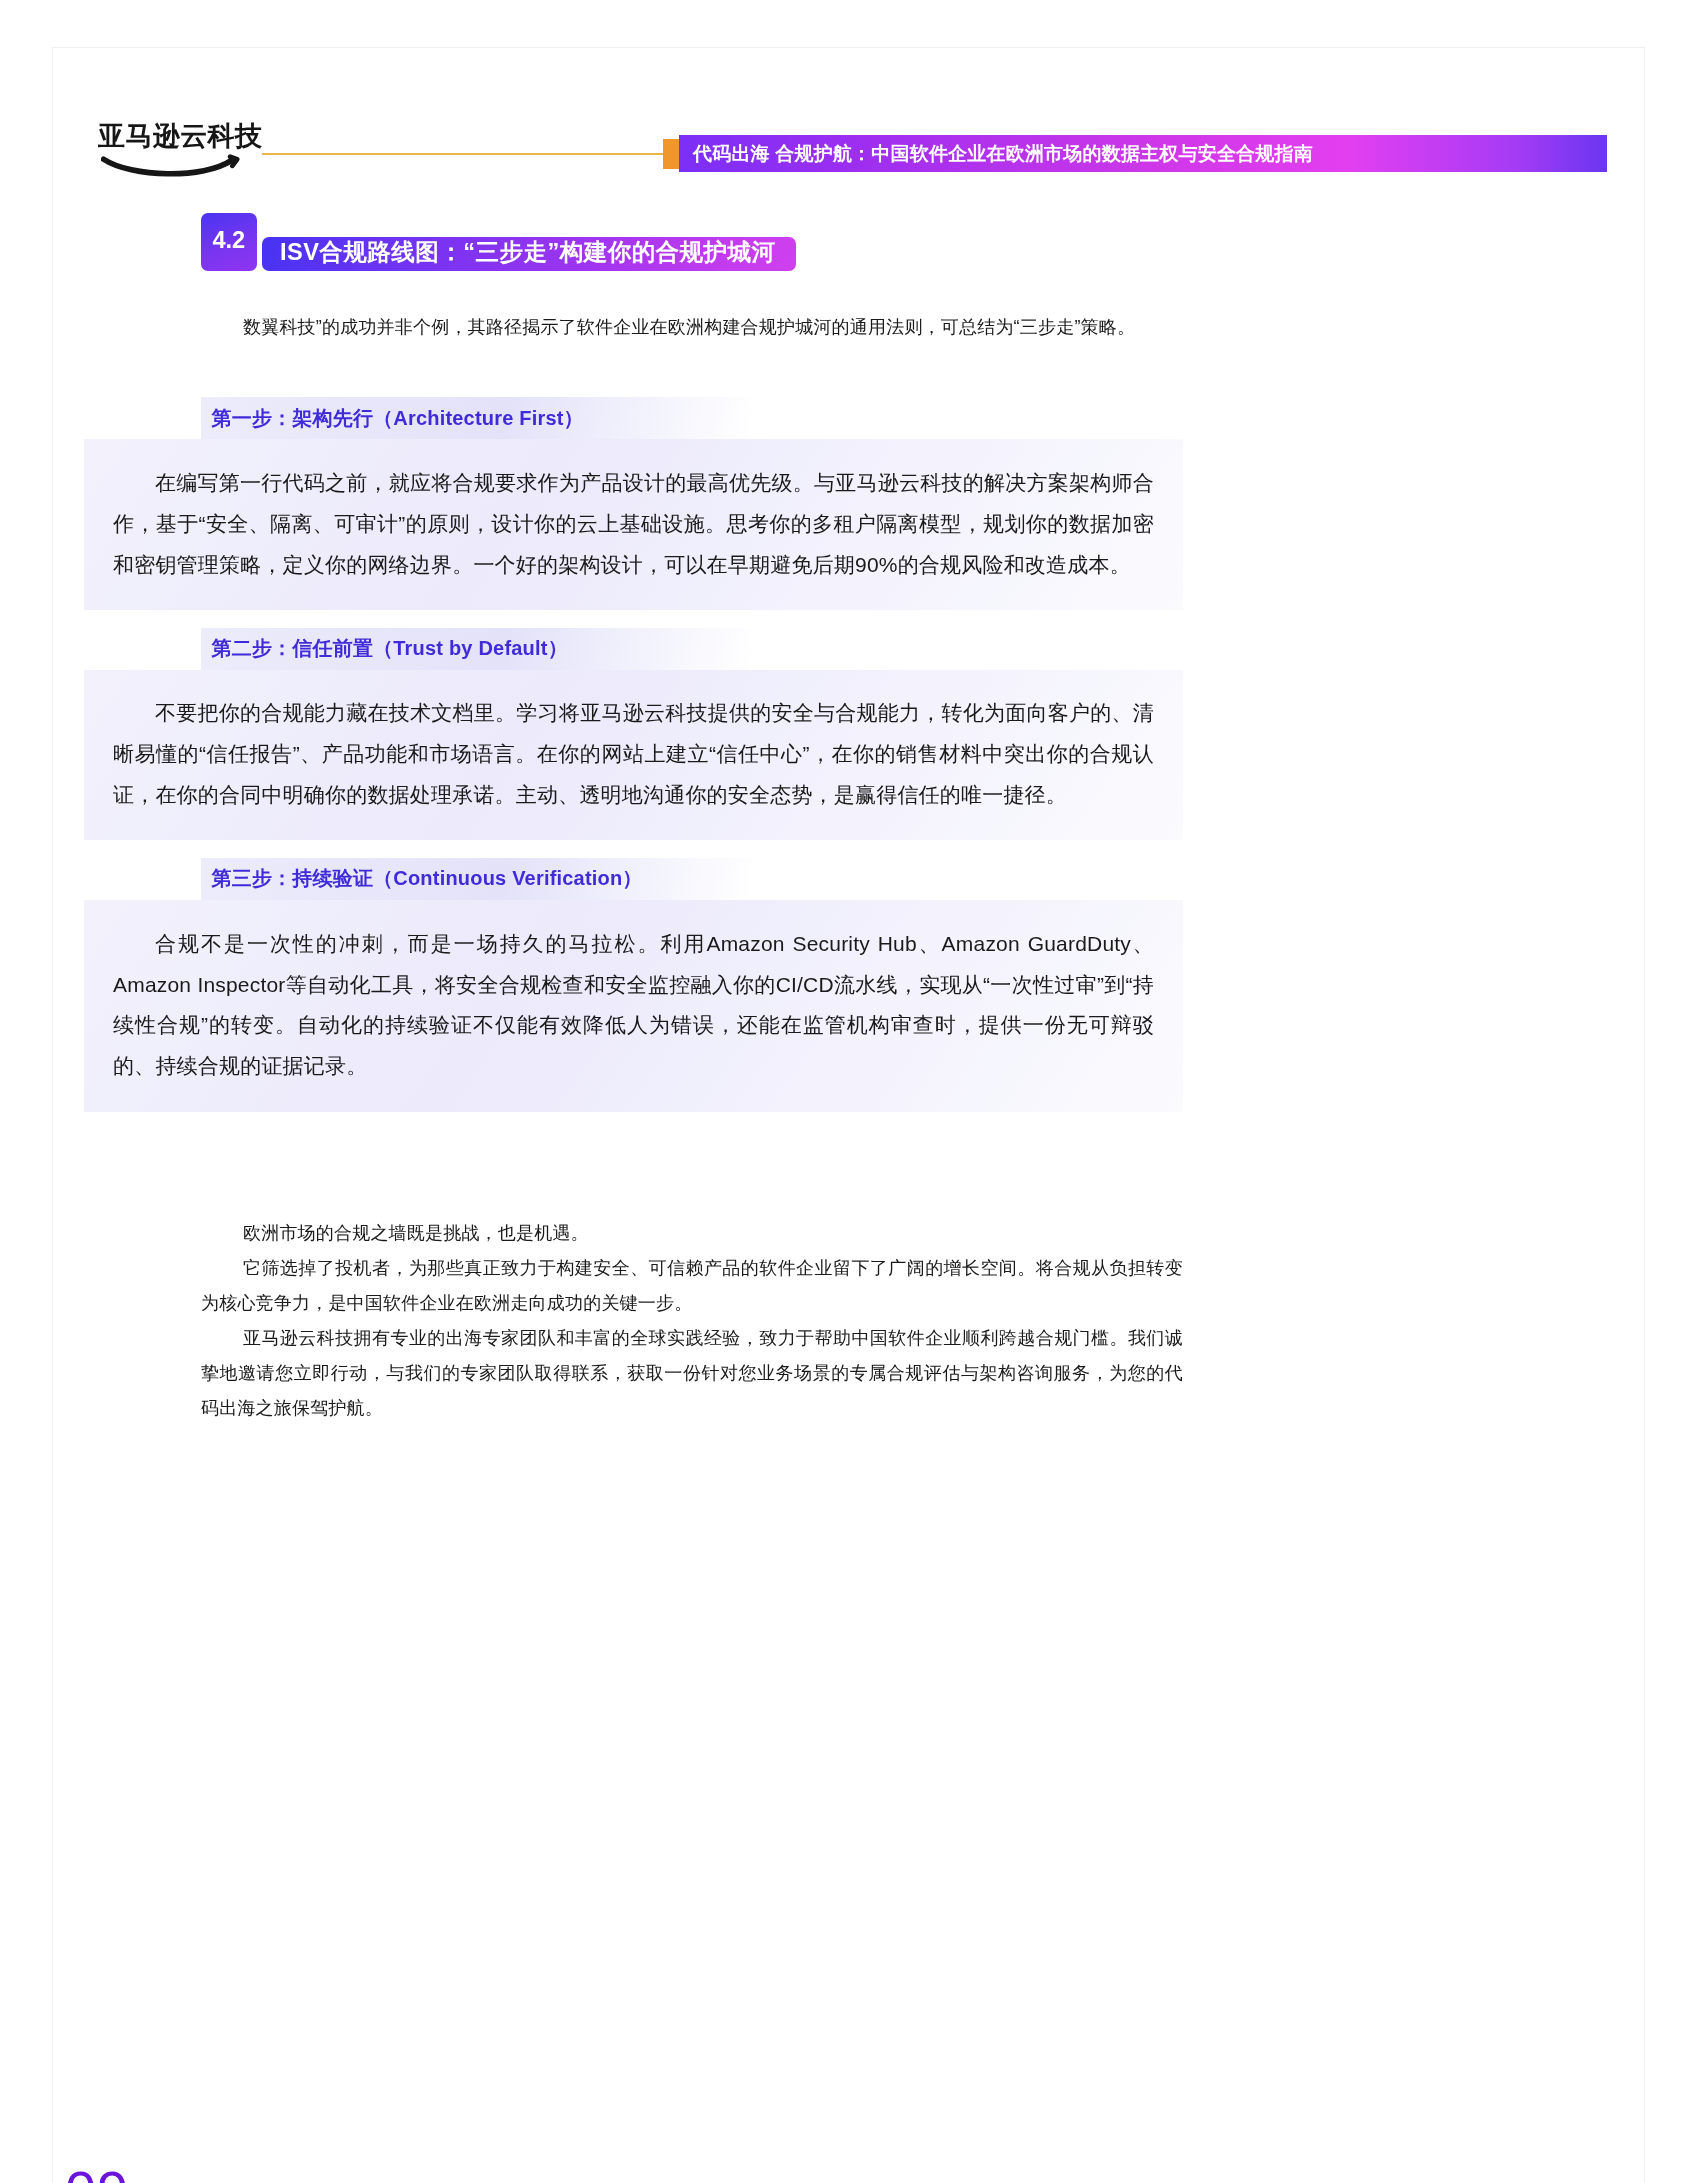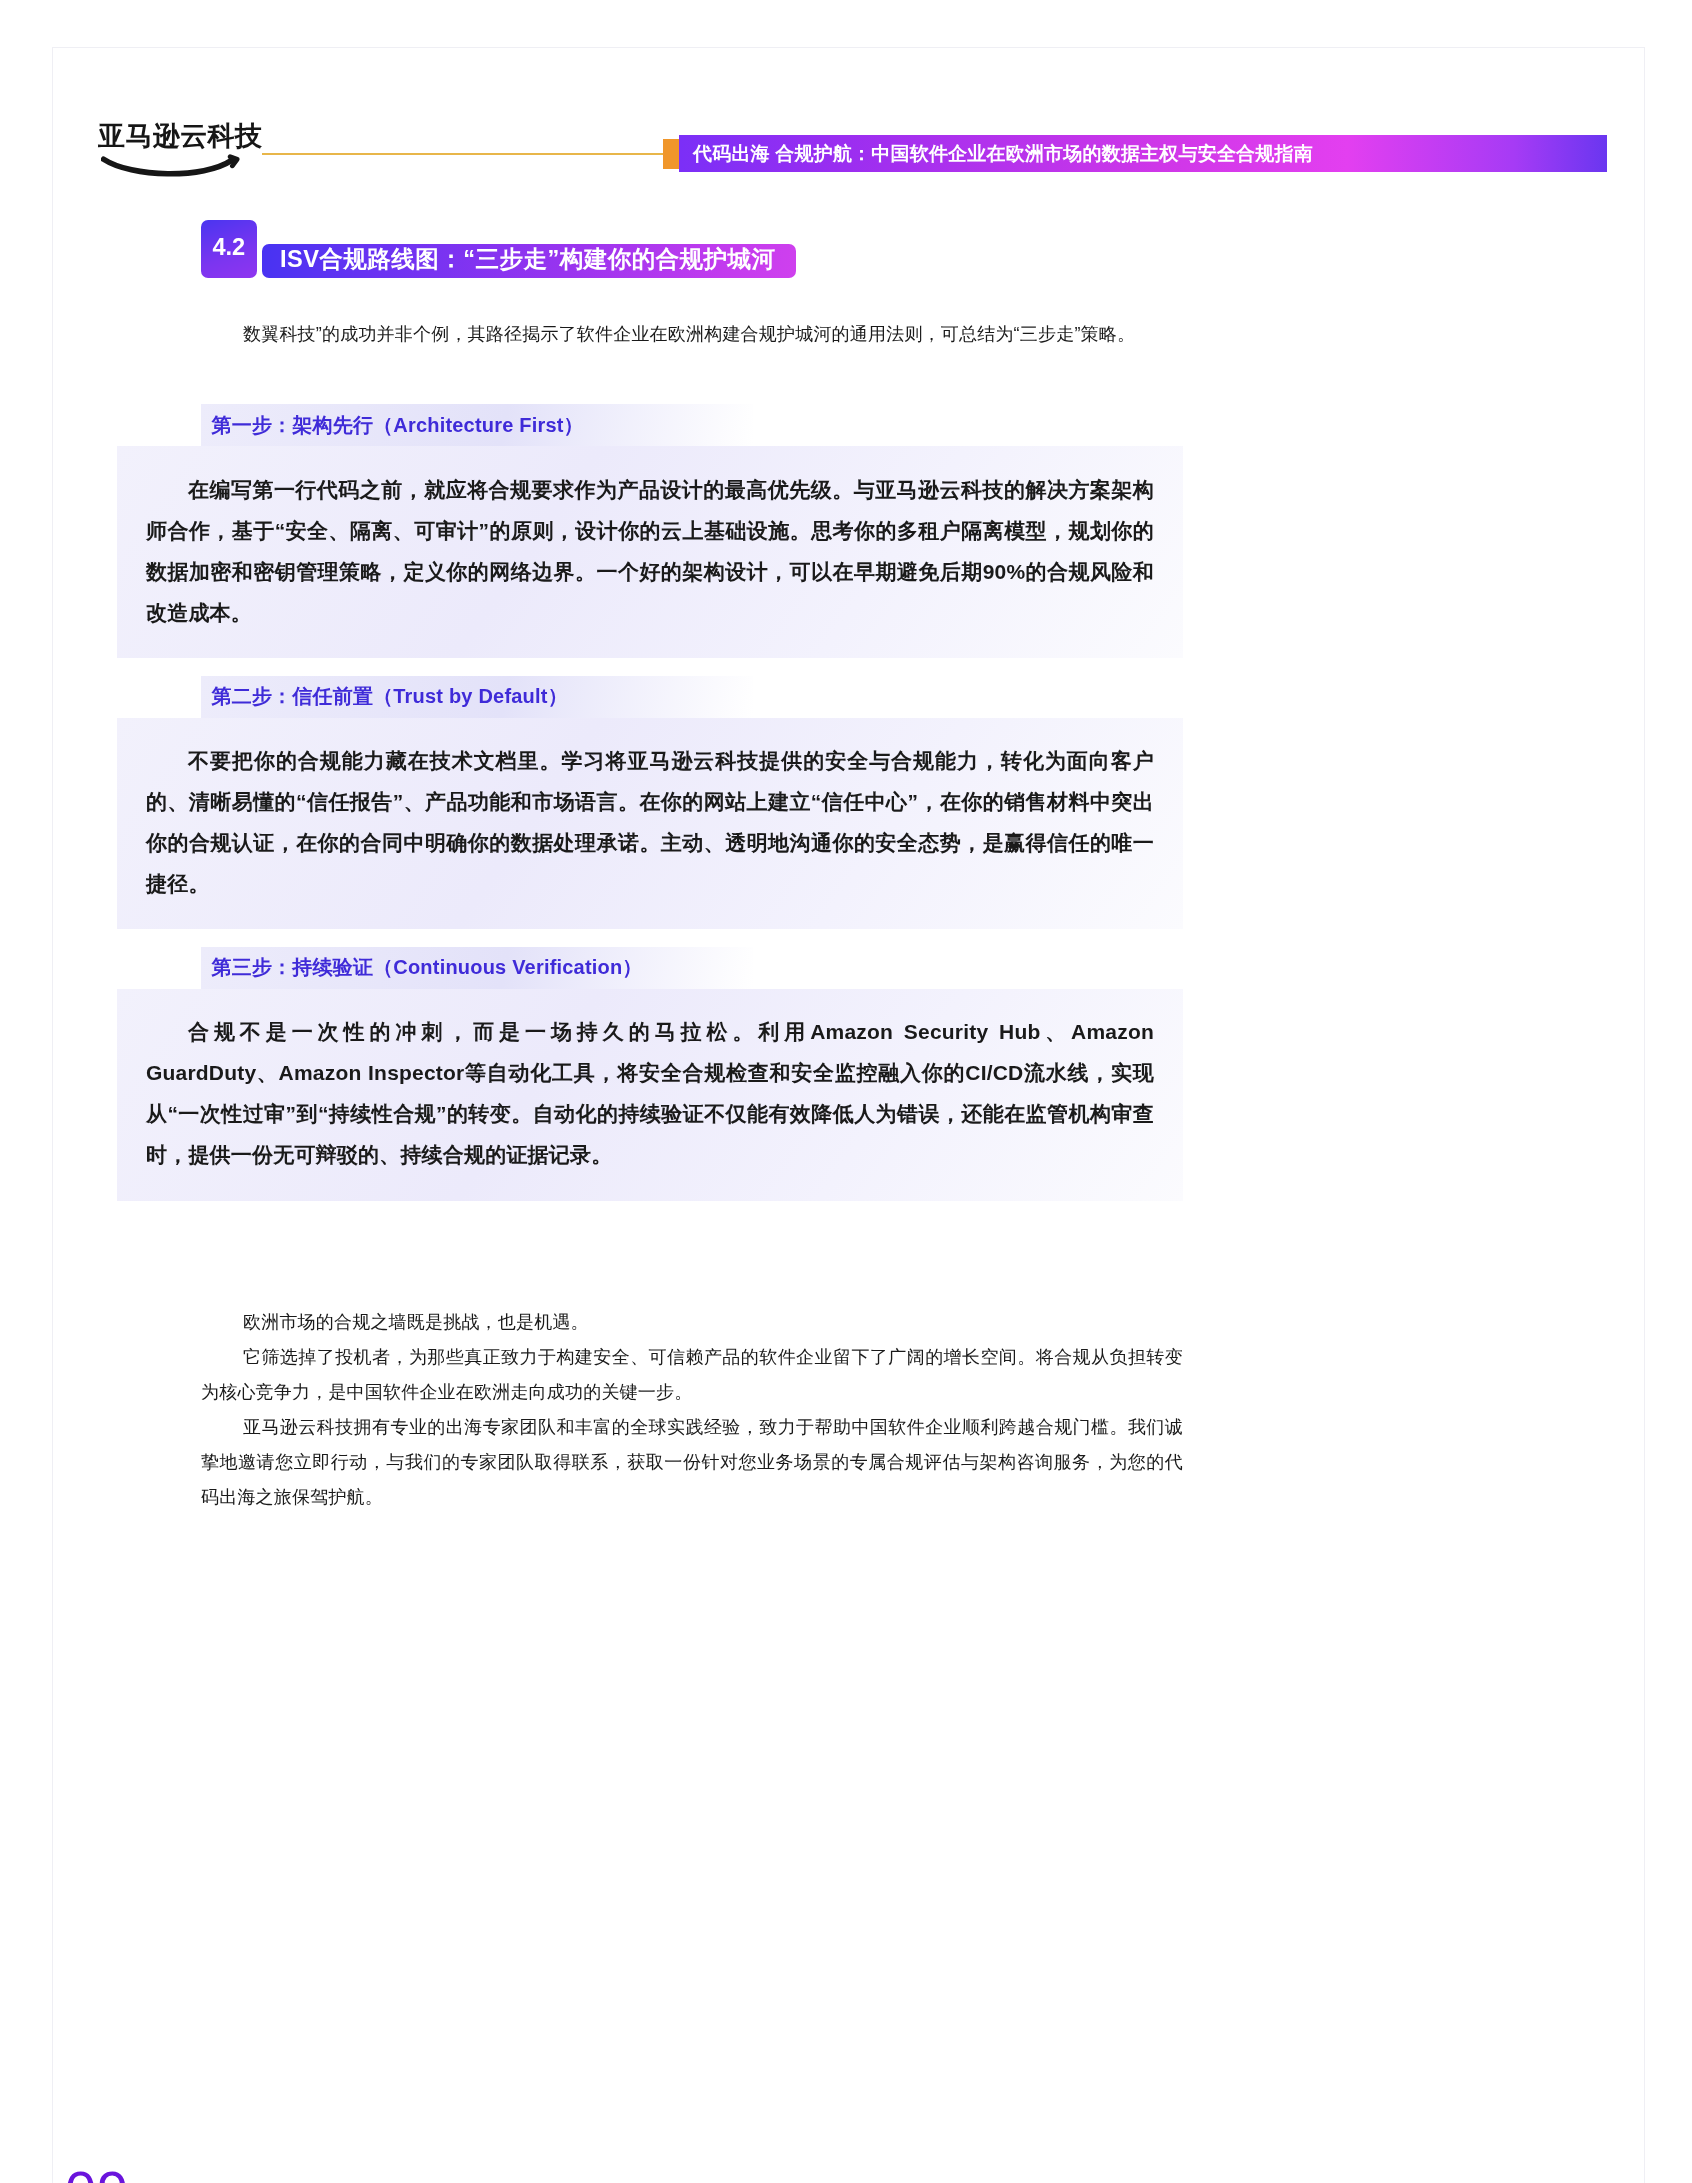--- a/index.html
+++ b/index.html
@@ -96,21 +96,21 @@
     font-weight: 700;
     letter-spacing: 0.2px;
     margin-left: 14px;
     white-space: nowrap;
   }
 
   
   .content {
     position: absolute;
     left: 0;
-    top: 220px;
+    top: 213px;
     width: 1384px;
   }
 
   
   .sec-head {
     display: flex;
     align-items: stretch;
     margin-left: 201px;
     gap: 5.2px;
   }
@@ -172,26 +172,25 @@
     padding-left: 10.5px;
   }
   .step-head-text {
     color: #3f2bd8;
     font-size: 20px;
     font-weight: 700;
     letter-spacing: 0.2px;
     white-space: nowrap;
   }
   .step-body {
-    margin-left: 117px;
+    margin-left: 84px;
     margin-right: 201px;
     background: linear-gradient(125deg, #f2f1fc 0%, #eceafb 40%, #f3f2fd 70%, #fbfbfe 100%);
     padding: 23.6px 29px 24.5px 29px;
     box-sizing: border-box;
-    font-weight: bold;
   }
   .step-body p {
     margin: 0;
     font-size: 21px;
     line-height: 1.95;
     color: #1a1a1a;
     text-align: justify;
     text-justify: inter-ideograph;
     text-indent: 42px;
     letter-spacing: 0.2px;

